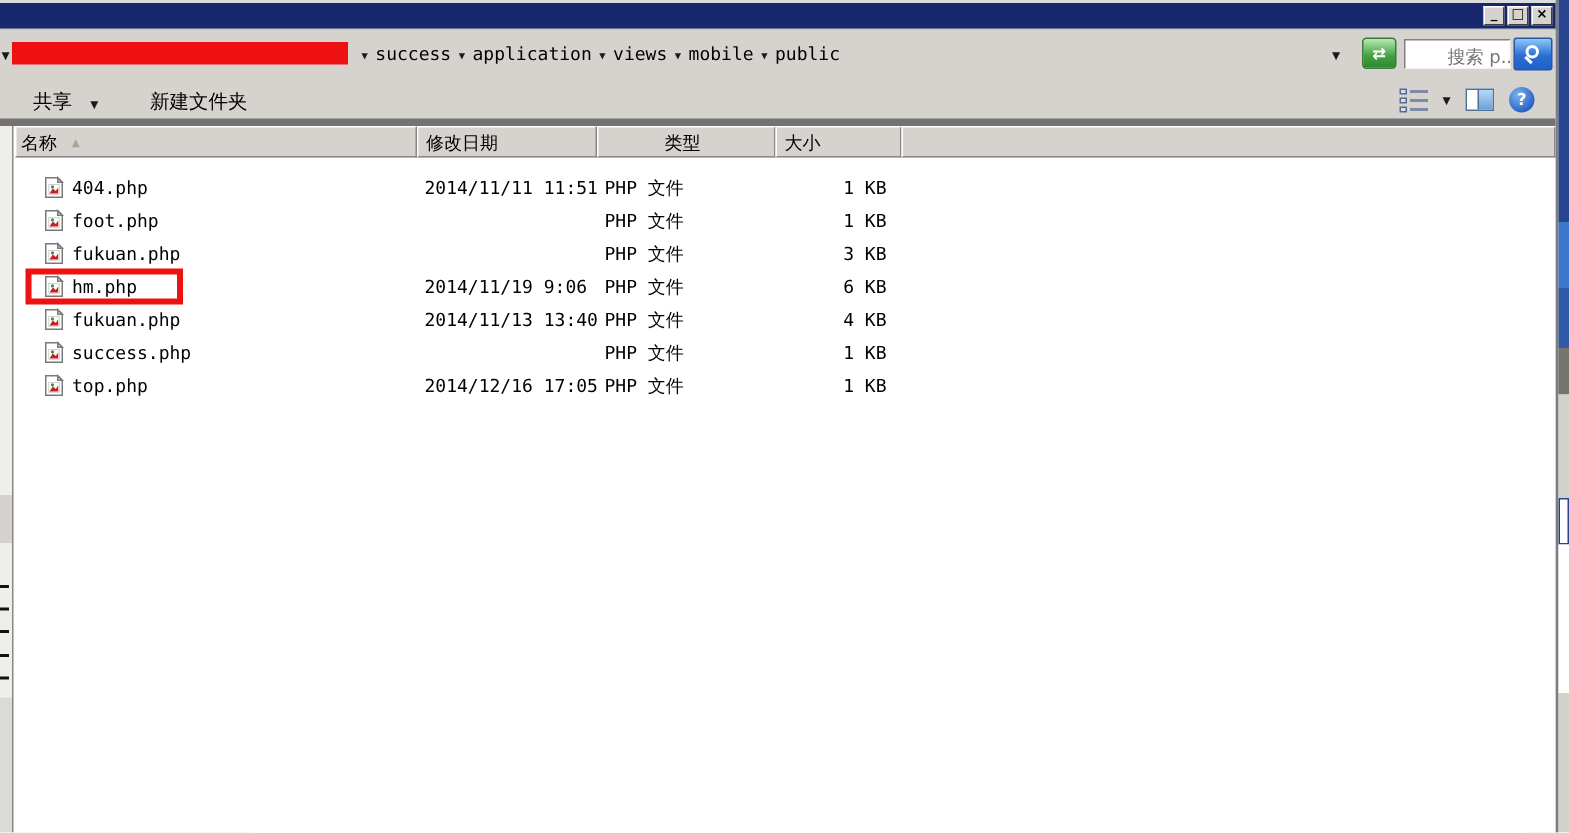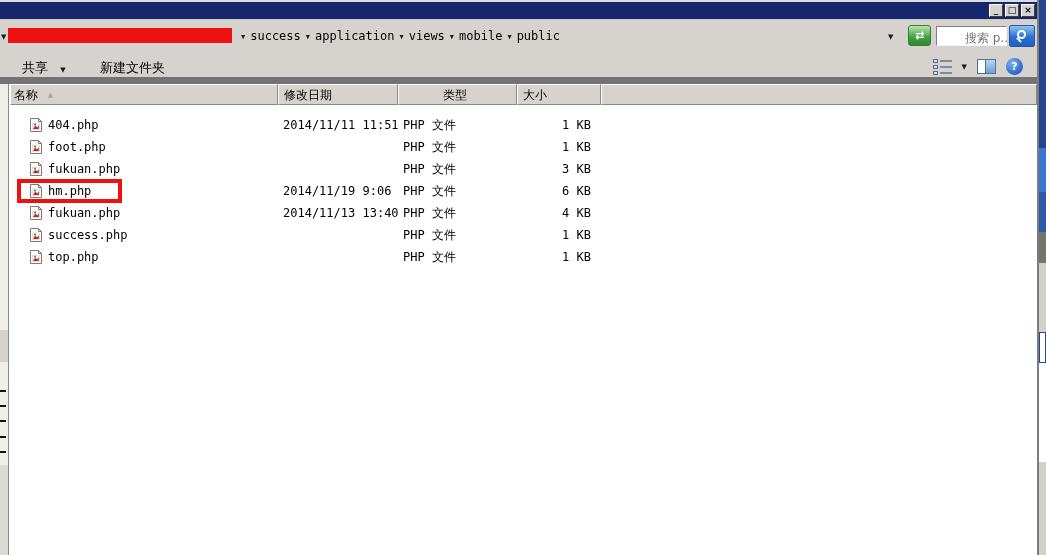--- a/index.html
+++ b/index.html
@@ -30,21 +30,21 @@
   .search-box { position:absolute; left:936px; top:6px; width:71px; height:20px; background:#fff;
                 border:1px solid; border-color:#808080 #f4f4f4 #f4f4f4 #808080; }
   .search-box input { width:100%; height:100%; border:none; outline:none; background:transparent;
                       font:12px "DejaVu Sans",sans-serif; color:#14532d; padding:1px 3px;margin-left:25px; }
   .search-btn { position:absolute; left:1009px; top:5px; width:26px; height:22px;
                 background:linear-gradient(#8fc6f5,#2a6fd4 55%,#1f62c4); border:1px solid #2a55a0; border-radius:2px; }
   .mag { position:absolute; left:7px; top:4px; width:9px; height:9px; border:2px solid #fff; border-radius:50%; }
   .mag::after { content:""; position:absolute; left:-3px; top:7px; width:6px; height:2px; background:#fff; transform:rotate(45deg); }
 
   
-  .toolbar { position:relative; height:32px; background:#d6d3ce; border-bottom:7px solid #737373; font-size:13px; }
+  .toolbar { position:relative; height:32px; background:#d6d3ce; border-bottom:5px solid #737373; font-size:13px; }
   .tb-btn { position:absolute; top:7px; cursor:default; white-space:nowrap; }
   .share-btn { left:22px; }
   .share-btn .caret { margin-left:8px; }
   .newfolder-btn { left:100px; }
   .tb-right { position:absolute; right:14px; top:6px; display:flex; align-items:center; gap:10px; }
   .views-icon { display:inline-flex; flex-direction:column; gap:2px; }
   .views-icon i { display:flex; align-items:center; gap:2px; }
   .views-icon i b { width:5px; height:4px; border:1px solid #5a6a8a; background:#cfe0f0; }
   .views-icon i u { width:12px; height:2px; background:#7a8aa8; }
   .preview-icon { width:19px; height:15px; border:1px solid #51719a; background:#fff; position:relative; }
@@ -254,20 +254,21 @@
     <span class="c-icon">
       <svg width="16" height="16" viewBox="0 0 16 16">
         <path d="M2.5 1.5 h8 l3 3 v10 h-11 z" fill="#ffffff" stroke="#7a7a7a" stroke-width="1"></path>
         <path d="M10.5 1.5 v3 h3 z" fill="#e6e6e6" stroke="#7a7a7a" stroke-width="1"></path>
         <rect x="4.5" y="6" width="7" height="6.5" fill="#fdfdfd" stroke="#c4c4c4" stroke-width="0.5"></rect>
         <path d="M5 12 l2.2-3.4 2 1.8 1.6-2.4 v4 z" fill="#c42222"></path>
         <circle cx="7" cy="7.6" r="1.1" fill="#3a9a3a"></circle>
       </svg>
     </span>
     <span class="c-name">top.php</span>
+    <span class="c-date">2014/12/16 17:05</span>
     <span class="c-type">PHP 文件</span>
     <span class="c-size">1 KB</span>
   </div>
       </div>
 
     <div class="hl-box"></div>
   </div>
 </div>
 
 <div class="left-sliver">

